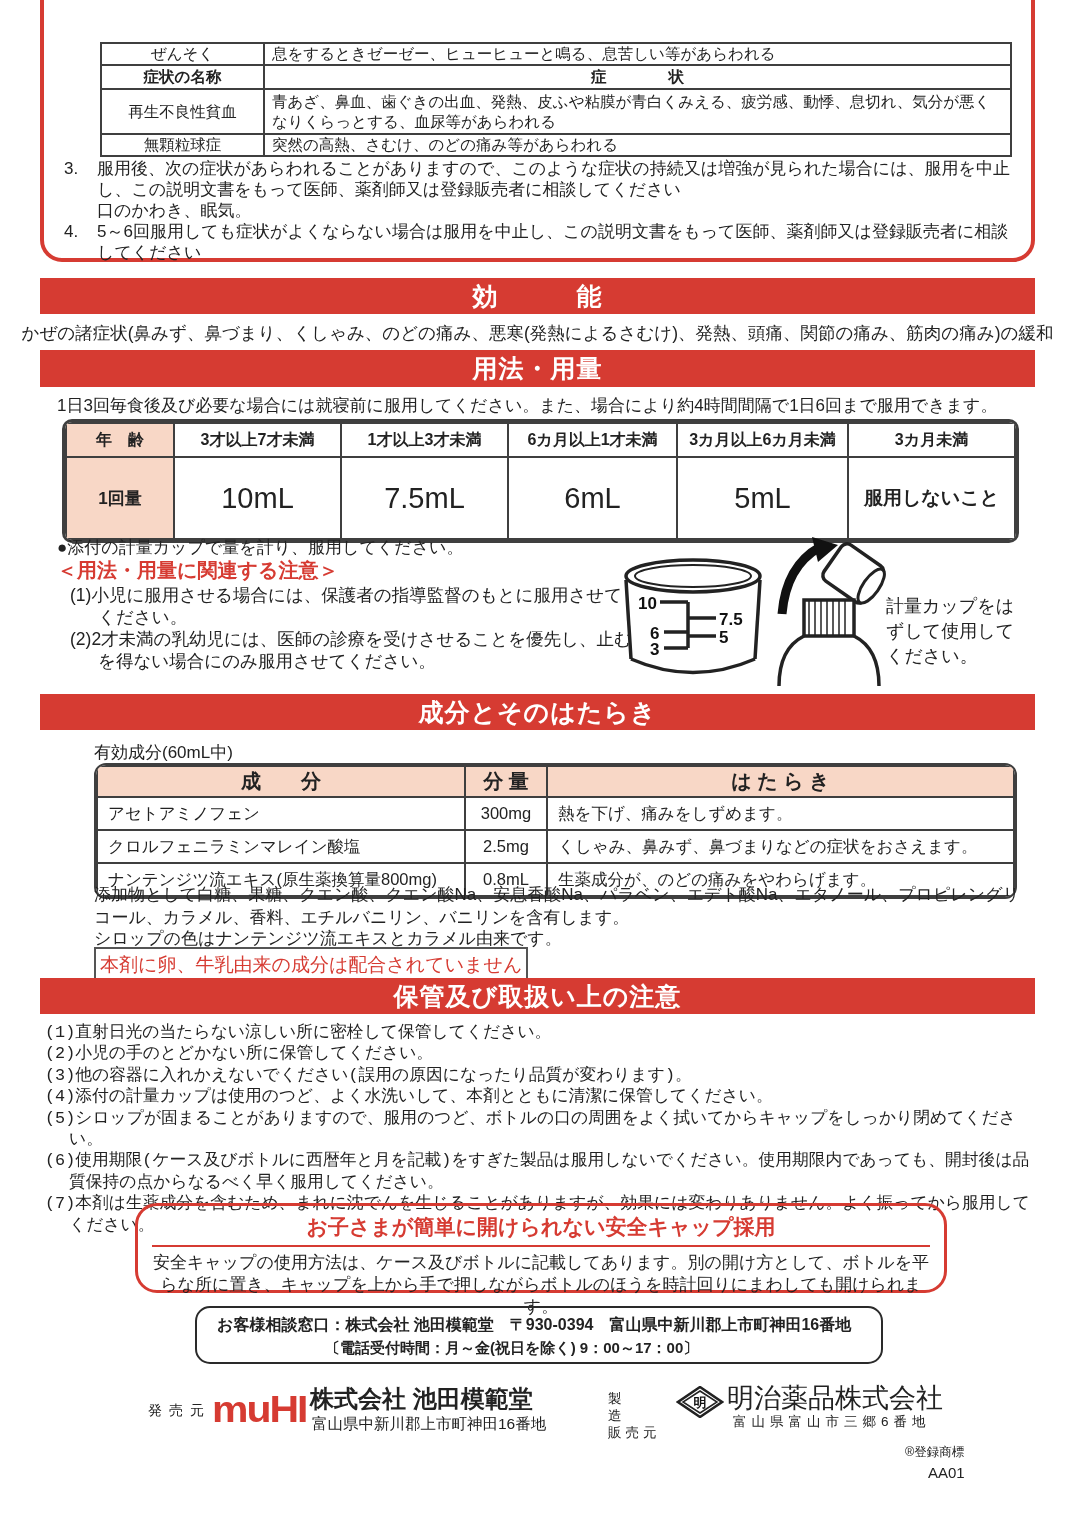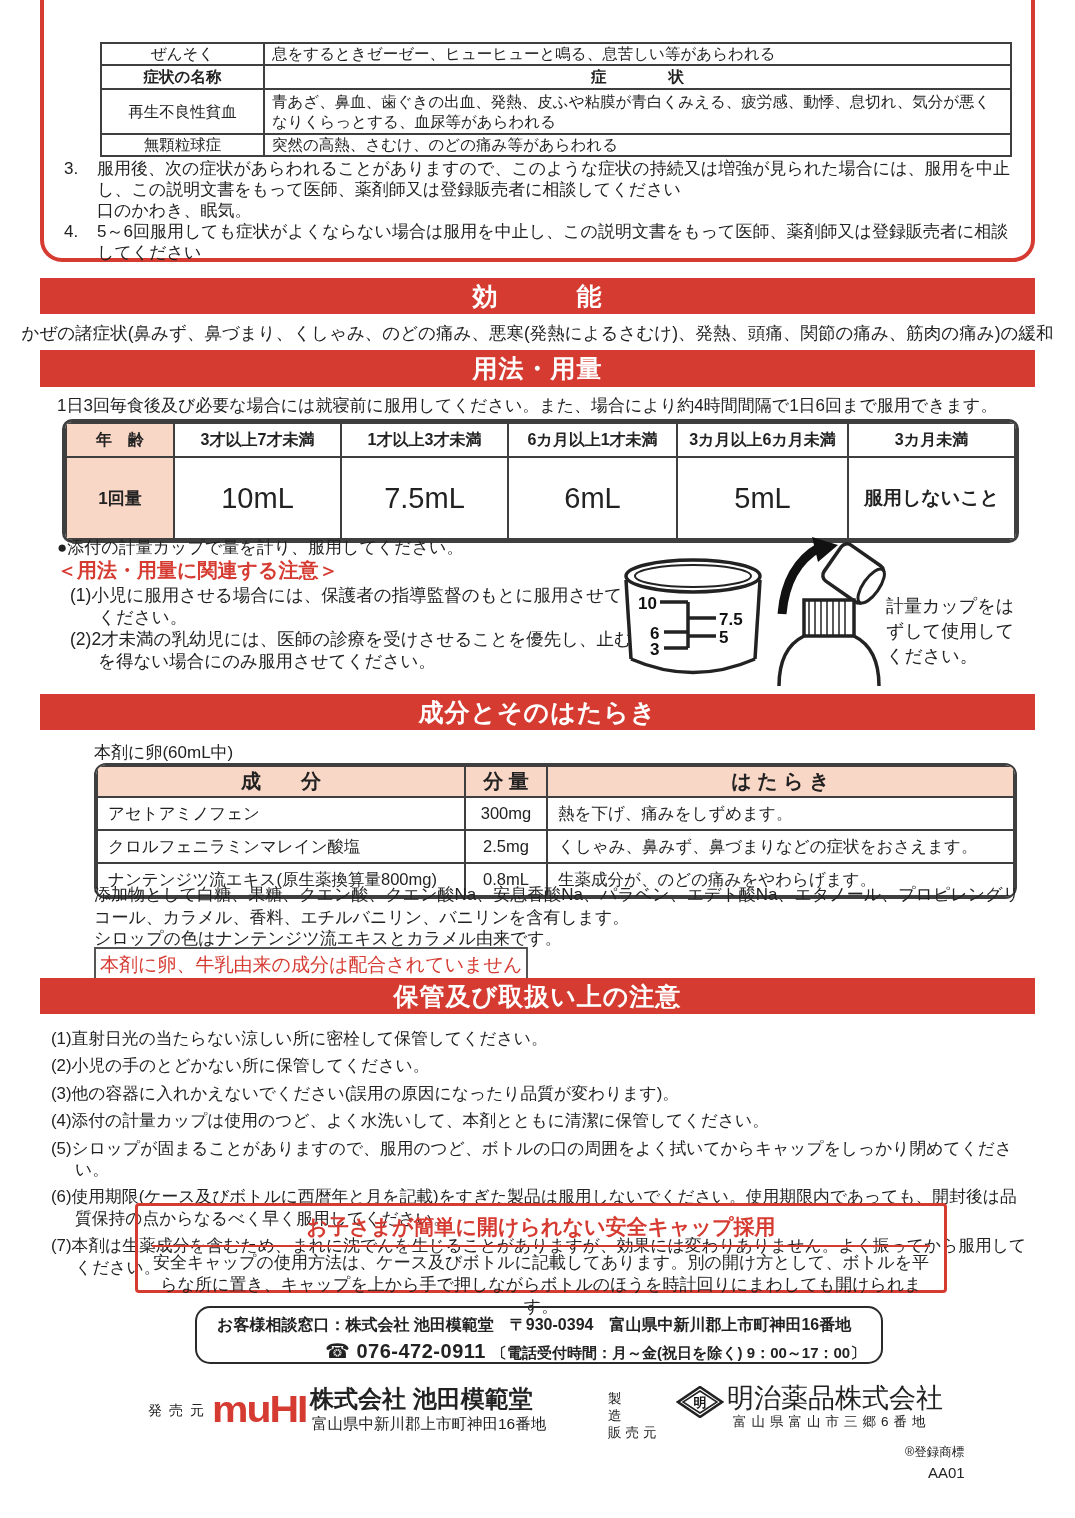--- a/index.html
+++ b/index.html
@@ -60,24 +60,24 @@
   .ingtab td.nm { padding-left:10px; }
   .ingtab td.amt { text-align:center; }
   .ingtab td.fn { padding-left:10px; }
 
   .additives { position:absolute; left:94px; top:884px; width:928px; font-size:17px; line-height:22.5px; }
   .syrup { position:absolute; left:94px; top:927px; font-size:17px; }
   .allergen { position:absolute; left:94px; top:947px; border:2px solid #555; color:var(--red);
               font-size:19px; font-weight:500; padding:3px 4px 4px; }
 
   .storage { position:absolute; left:45px; top:1022px; width:990px; font-size:16.8px; line-height:21.4px; }
-  .storage p { margin:6px; padding-left:24px; text-indent:-24px; }
+  .storage p { margin:0; padding-left:24px; text-indent:-24px;font-family:Liberation Mono, monospace; }
 
   .safety { position:absolute; left:135px; top:1203px; width:812px; height:90px;
-            border:3px solid var(--red); border-radius:4px; box-sizing:border-box; }
+            border:3px solid var(--red); border-radius:22px; box-sizing:border-box; }
   .safety-title { text-align:center; color:var(--red); font-weight:bold; font-size:21px; margin-top:7px; }
   .safety-rule { border-top:2.5px solid var(--red); margin:4px 14px 5px; }
   .safety-body { text-align:center; font-size:17px; line-height:22px; padding:0 8px; }
 
   .contact { position:absolute; left:195px; top:1306px; width:688px; height:58px; box-sizing:border-box;
              border:2px solid #2a2a2a; border-radius:15px; padding:7px 14px 0 20px; font-size:16px; font-weight:600; }
   .contact .l2 { margin-top:3px; padding-left:108px; display:flex; align-items:baseline; }
   .contact .phone { font-size:20px; letter-spacing:0.5px; margin-right:6px; }
   .contact .hours { font-size:15px; }
 
@@ -219,21 +219,21 @@
     <line x1="61" y1="66" x2="61" y2="102" stroke="#222" stroke-width="1.5"></line>
     <line x1="67" y1="66" x2="67" y2="102" stroke="#222" stroke-width="1.5"></line>
     <line x1="73" y1="66" x2="73" y2="102" stroke="#222" stroke-width="1.5"></line>
     <path d="M32,102 C16,110 7,126 7,152" fill="none" stroke="#222" stroke-width="3.5"></path>
     <path d="M82,102 C98,110 107,126 107,152" fill="none" stroke="#222" stroke-width="3.5"></path>
   </svg>
 
   <div class="cup-note">計量カップをはずして使用してください。</div>
 
   <div class="banner b-ing">成分とそのはたらき</div>
-  <div class="active-label">本剤に卵(60mL中)</div>
+  <div class="active-label">有効成分(60mL中)</div>
 
   <div class="ingwrap">
     <table class="ingtab">
       <colgroup>
           <col style="width:368px">
           <col style="width:82px">
           <col>
         </colgroup>
       <tbody>
           <tr>
@@ -277,21 +277,20 @@
 
   <div class="safety">
     <div class="safety-title">お子さまが簡単に開けられない安全キャップ採用</div>
     <div class="safety-rule"></div>
     <div class="safety-body">安全キャップの使用方法は、ケース及びボトルに記載してあります。別の開け方として、ボトルを平らな所に置き、キャップを上から手で押しながらボトルのほうを時計回りにまわしても開けられます。</div>
   </div>
 
   <div class="contact">
     <div>お客様相談窓口：株式会社 池田模範堂　〒930-0394　富山県中新川郡上市町神田16番地</div>
     <div class="l2">
-      <span class="phone">☎ 076-472-0911</span>
       <span class="hours">〔電話受付時間：月～金(祝日を除く) 9：00～17：00〕</span>
     </div>
   </div>
 
   <div class="seller-label">発売元</div>
   <div class="muhi">muHI</div>
   <div class="seller-name">株式会社 池田模範堂</div>
   <div class="seller-addr">富山県中新川郡上市町神田16番地</div>
 
   <div class="maker-label">

